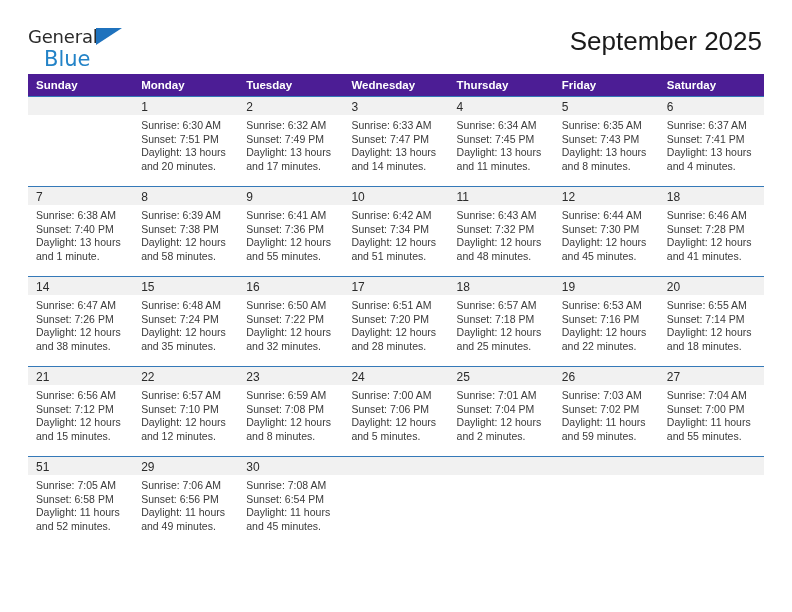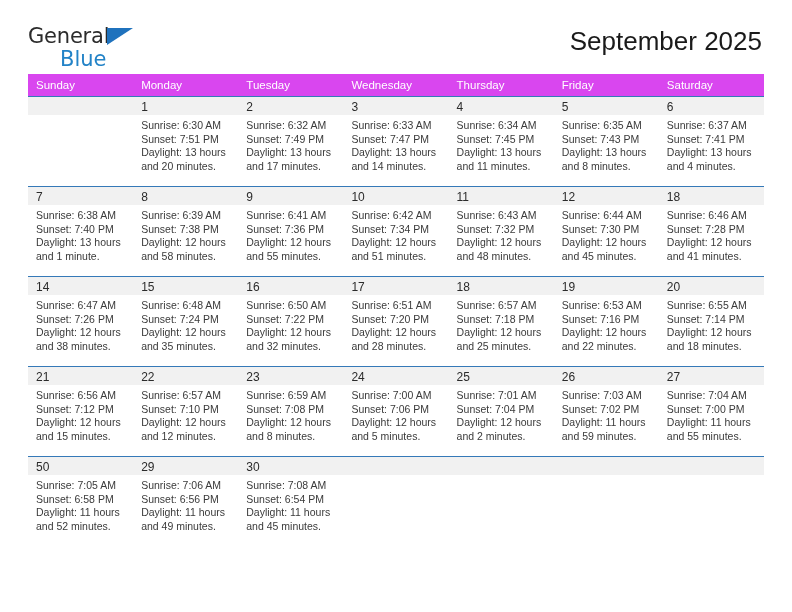--- a/index.html
+++ b/index.html
@@ -37,41 +37,41 @@
     display: block;
     line-height: 1;
     user-select: none;
   }
   .logo-row1 {
     display: flex;
     align-items: flex-start;
     height: 22px;
   }
   .logo-general {
-    font-size: 21px;
+    font-size: 18px;
     letter-spacing: -0.2px;
     color: #2b2b2b;
     font-family: "DejaVu Sans", sans-serif;
     line-height: 21px;
   }
   .logo-triangle {
     width: 0;
     height: 0;
     border-left: 26px solid #1f72bd;
     border-bottom: 17px solid transparent;
     margin-left: -2px;
     margin-top: 2px;
   }
   .logo-row2 {
     font-size: 21px;
     color: #2383c7;
     font-family: "DejaVu Sans", sans-serif;
     line-height: 20px;
     margin-top: 1px;
-    margin-left: 32px;
+    margin-left: 16px;
   }
 
   .title-block {
     text-align: center;
     padding-right: 2px;
   }
   .cal-title {
     font-size: 26px;
     font-weight: normal;
     color: #1a1a1a;
@@ -87,24 +87,24 @@
   }
 
   
   .calendar {
     width: 736px;
     border-collapse: collapse;
     table-layout: fixed;
   }
 
   .calendar thead th {
-    background: #d946ef;
+    background: #4c1d95;
     color: #ffffff;
     font-size: 11.5px;
-    font-weight: normal;
+    font-weight: bold;
     text-align: left;
     padding: 5px 0 5px 8px;
     height: 21px;
     box-sizing: border-box;
     vertical-align: middle;
   }
 
   .calendar tbody tr {
     height: 90px;
   }
@@ -427,21 +427,21 @@
             <div class="info">
               <div>Sunrise: 7:04 AM</div>
               <div>Sunset: 7:00 PM</div>
               <div class="daylight">Daylight: 11 hours</div>
               <div class="daylight">and 55 minutes.</div>
             </div>
           </td>
         </tr>
         <tr>
           <td>
-            <div class="daynum">50</div>
+            <div class="daynum">51</div>
             <div class="info">
               <div>Sunrise: 7:05 AM</div>
               <div>Sunset: 6:58 PM</div>
               <div class="daylight">Daylight: 11 hours</div>
               <div class="daylight">and 52 minutes.</div>
             </div>
           </td>
           <td>
             <div class="daynum">29</div>
             <div class="info">

